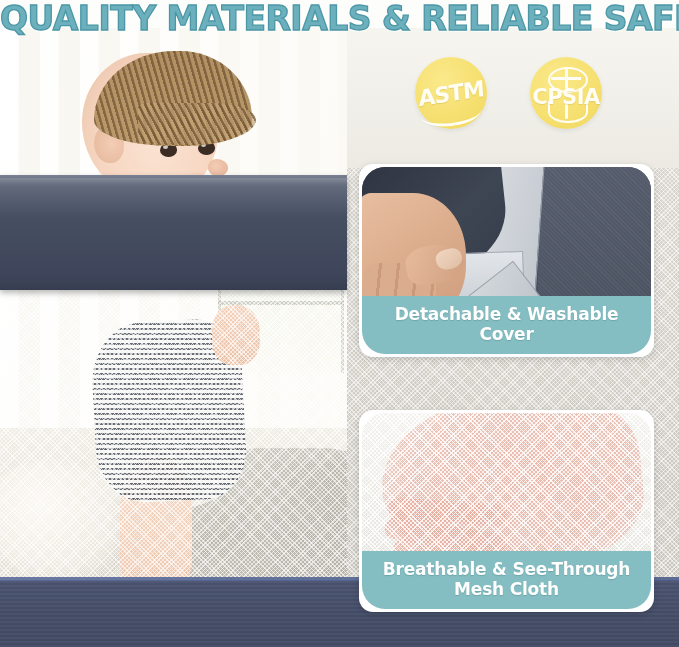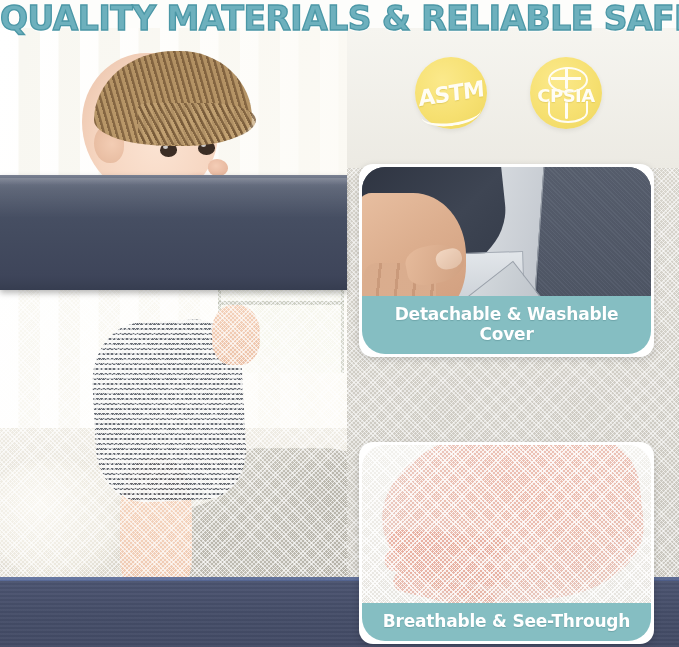--- a/index.html
+++ b/index.html
@@ -250,21 +250,21 @@
   .globe-b{
     position:absolute;left:18px;top:44px;width:36px;height:20px;
     border:2.5px solid #fffdf4;border-top:none;border-radius:0 0 50% 50%;
   }
   .globe-b:before{
     content:"";position:absolute;left:15px;top:0;width:3px;height:18px;background:#fffdf4;border-radius:2px;
   }
   .cpsia-txt{
     position:absolute;left:0;top:28px;width:72px;text-align:center;
     color:#fffdf4;font-family:"DejaVu Sans",sans-serif;font-weight:bold;
-    font-size:18px;letter-spacing:-0.5px;
+    font-size:21px;letter-spacing:-0.5px;
     text-shadow:0 1px 1px rgba(190,170,60,.3);
   }
 
   
   .card{
     position:absolute;
     background:#fff;
     border-radius:14px;
     padding:3px;
     box-shadow:0 2px 7px rgba(0,0,0,.16);
@@ -347,21 +347,21 @@
     transform:rotate(-14deg);
   }
   .fingers1{
     position:absolute;left:2px;top:96px;width:72px;height:70px;
     background:repeating-linear-gradient(96deg,
       rgba(218,173,142,.95) 0 15px, rgba(200,152,121,.9) 15px 18px);
     border-radius:18% 30% 26% 22%;
   }
 
   
-  #card-mesh{left:359px;top:410px;width:289px;height:196px;margin-top:32px;}
+  #card-mesh{left:359px;top:410px;width:289px;height:196px;}
   .meshphoto-bg{
     position:absolute;inset:0;
     background:linear-gradient(180deg,#f2f1ed 0%,#eceae5 55%,#e7e5e0 100%);
   }
   .hand2{
     position:absolute;left:20px;top:-18px;width:260px;height:175px;
     background:radial-gradient(ellipse at 58% 45%, rgba(235,176,160,.82) 0%, rgba(231,166,150,.62) 55%, rgba(228,160,144,.18) 100%);
     border-radius:48% 40% 38% 52%;
     transform:rotate(-6deg);
   }
@@ -460,17 +460,18 @@
         <div class="meshphoto-bg"></div>
         <div class="hand2"></div>
         <div class="finger2 f1"></div>
         <div class="finger2 f2"></div>
         <div class="finger2 f3"></div>
 
         <div class="meshfabric"></div>
       </div>
       <div class="card-caption">
         <span>Breathable &amp; See-Through</span><br>
+        <span>Mesh Cloth</span>
       </div>
     </div>
   </div>
 
 </div>
 
 </body></html>

